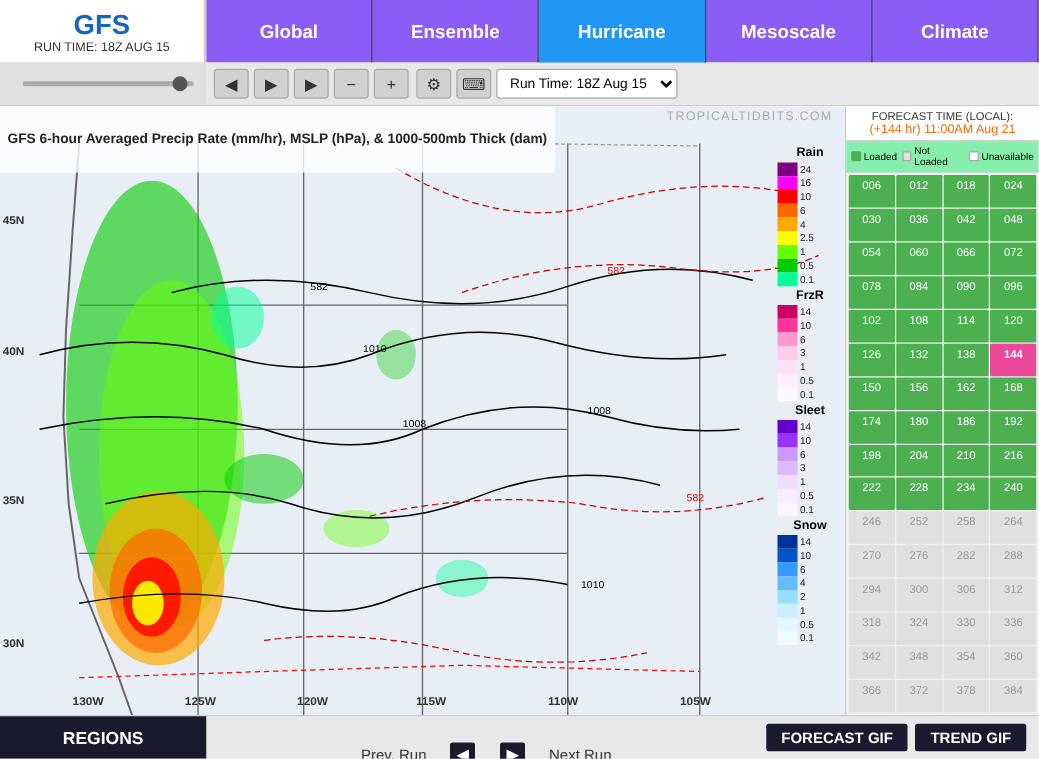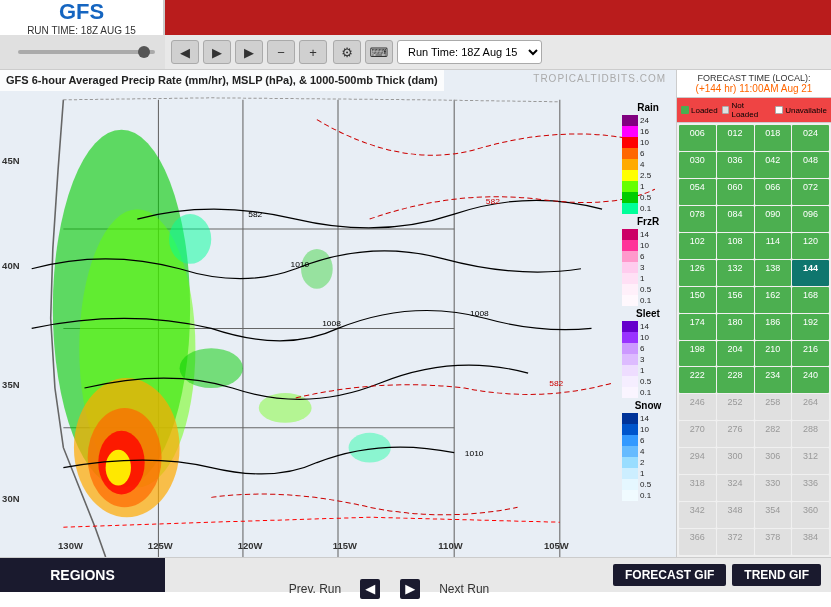--- a/index.html
+++ b/index.html
@@ -1,22 +1,22 @@
 <!DOCTYPE html>
 <html><head>
   <meta charset="utf-8">
   <style>
     * { margin: 0; padding: 0; box-sizing: border-box; }
     body { width: 831px; height: 607px; overflow: hidden; font-family: Arial, sans-serif; background: #fff; }
 
     
     #top-nav {
       display: flex;
-      height: 35px;
-      background: #b91c1c;
+      height: 50px;
+      background: #8b5cf6;
     }
     #logo-area {
       width: 165px;
       background: #fff;
       display: flex;
       flex-direction: column;
       align-items: center;
       justify-content: center;
       border-right: 2px solid #ccc;
     }
@@ -129,21 +129,21 @@
     #map-area {
       flex: 1;
       position: relative;
       overflow: hidden;
       background: #f5f5f5;
     }
     #map-header {
       position: absolute;
       top: 0;
       left: 0;
-      padding: 3px 6px;
+      padding: 19px 6px;
       font-size: 11px;
       color: #222;
       z-index: 10;
       background: rgba(255,255,255,0.8);
       line-height: 1.4;
     }
     #map-header-title {
       font-weight: bold;
       font-size: 11px;
     }
@@ -225,21 +225,21 @@
     #forecast-time-value {
       color: #ff6600;
       font-weight: normal;
       font-size: 10px;
     }
     #loaded-legend {
       display: flex;
       gap: 4px;
       padding: 3px 4px;
       border-bottom: 1px solid #ccc;
-      background: #ef4444;
+      background: #86efac;
       font-size: 8px;
     }
     .ll-item {
       display: flex;
       align-items: center;
       gap: 2px;
     }
     .ll-dot {
       width: 8px;
       height: 8px;
@@ -256,21 +256,21 @@
     .hour-cell {
       background: #4caf50;
       color: #fff;
       font-size: 9px;
       text-align: center;
       padding: 3px 1px;
       cursor: pointer;
       border-radius: 1px;
     }
     .hour-cell.selected {
-      background: #0f766e;
+      background: #ec4899;
       font-weight: bold;
     }
     .hour-cell.not-loaded {
       background: #e0e0e0;
       color: #999;
     }
 
     
     #bottom-bar {
       height: 35px;
@@ -334,20 +334,28 @@
     }
   </style>
 </head>
 <body>
 
 <div id="top-nav">
   <div id="logo-area">
     <span id="logo-gfs">GFS</span>
     <span id="logo-runtime">RUN TIME: 18Z AUG 15</span>
   </div>
+  <div id="nav-tabs">
+
+  <div class="nav-tab">Global</div>
+      <div class="nav-tab">Ensemble</div>
+      <div class="nav-tab active">Hurricane</div>
+      <div class="nav-tab">Mesoscale</div>
+      <div class="nav-tab">Climate</div>
+    </div>
 </div>
 
 <div id="toolbar">
   <div id="toolbar-left">
     <div id="slider-area">
       <div id="slider-track">
         <div id="slider-thumb"></div>
       </div>
     </div>
   </div>

